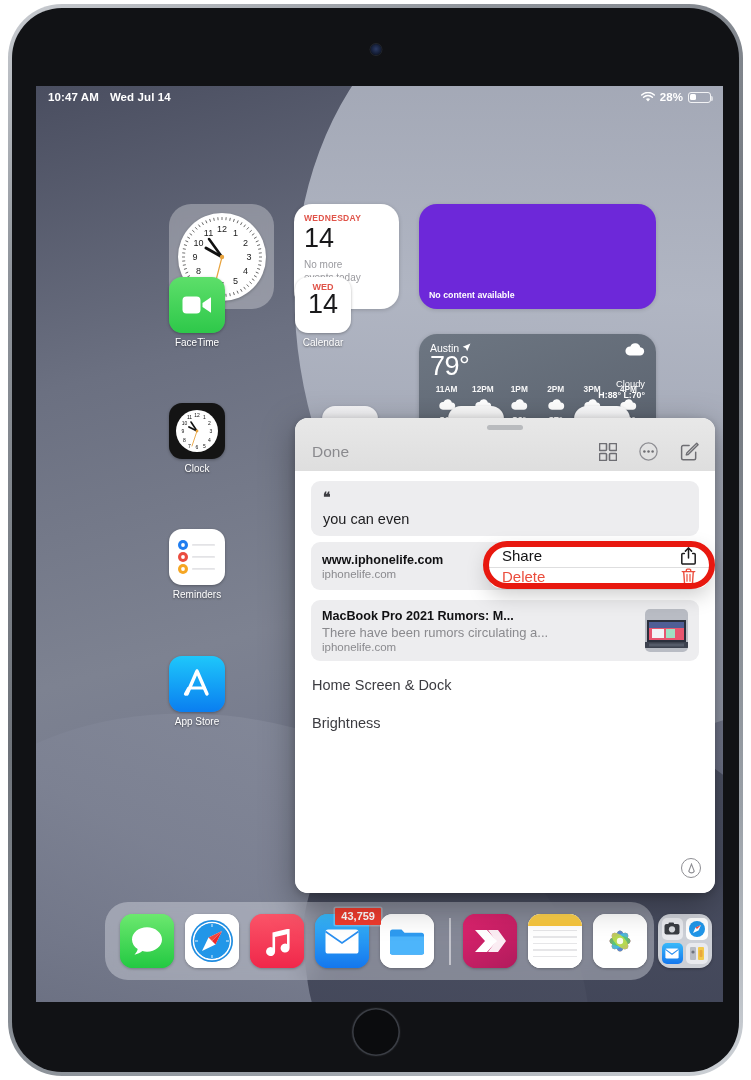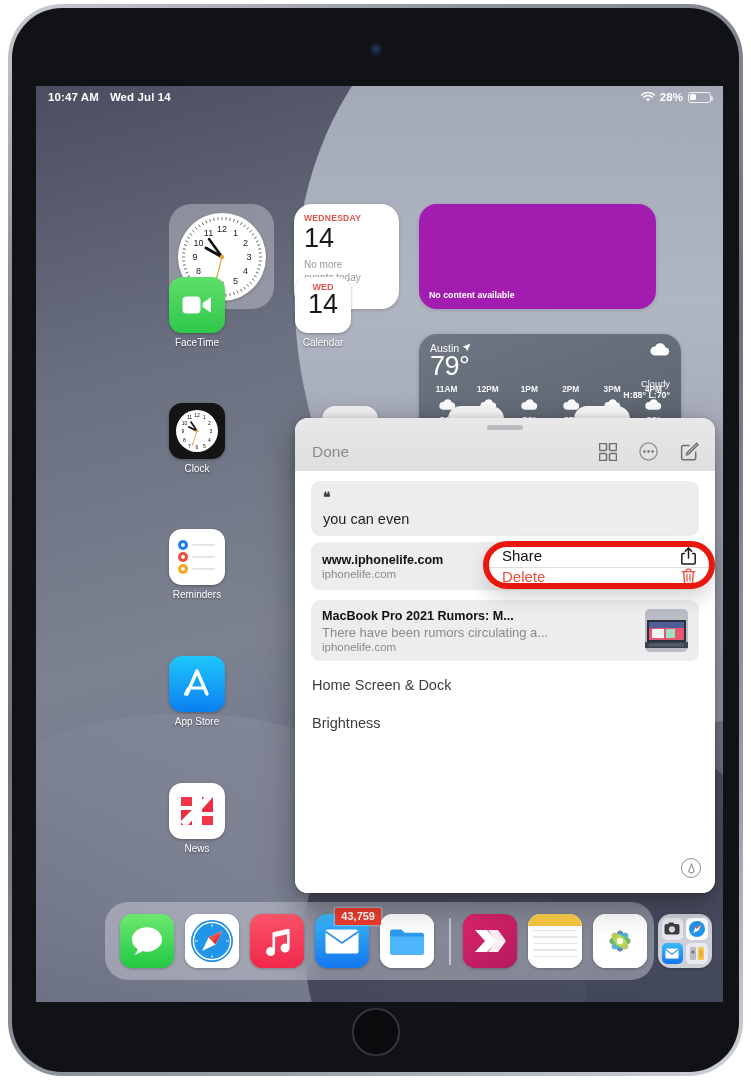--- a/index.html
+++ b/index.html
@@ -122,31 +122,31 @@
     background:#fff; padding:9px 10px;
     box-shadow:0 1px 4px rgba(0,0,0,.18);
   }
   .cal-dow { color:#e0544a; font-size:8.5px; font-weight:700; letter-spacing:.3px; }
   .cal-num { color:#18181a; font-size:27px; font-weight:400; line-height:1.05; margin-top:1px; }
   .cal-note { color:#9a9a9f; font-size:10px; line-height:1.25; margin-top:7px; }
 
   .w-empty {
     position:absolute; left:383px; top:96px;
     width:237px; height:105px; border-radius:18px;
-    background:#a21caf;
+    background:#6d28d9;
     box-shadow:0 1px 4px rgba(0,0,0,.14);
   }
   .w-empty span {
     position:absolute; left:10px; bottom:9px;
     color:#fff; font-size:8.8px; font-weight:600;
   }
 
   .w-weather {
     position:absolute; left:383px; top:226px;
-    width:262px; height:105px; border-radius:18px;
+    width:237px; height:105px; border-radius:18px;
     background:linear-gradient(160deg,#6d7682 0%, #5c6470 100%);
     padding:8px 11px; color:#fff;
     box-shadow:0 1px 4px rgba(0,0,0,.18);
   }
   .wx-city { font-size:10.5px; font-weight:500; display:flex; align-items:center; gap:3px; }
   .wx-temp { font-size:27px; font-weight:300; line-height:1; margin-top:-1px; letter-spacing:-.5px; }
   .wx-right { position:absolute; right:11px; top:8px; text-align:right; }
   .wx-cond { font-size:9.3px; font-weight:500; margin-top:19px; }
   .wx-hl { font-size:8.8px; font-weight:600; margin-top:1px; }
   .wx-hours { display:flex; justify-content:space-between; margin-top:4px; }
@@ -573,35 +573,20 @@
                 <circle cx="6" cy="17" r="1.9" fill="#fff"></circle>
               <rect x="15" y="16" width="23" height="1.8" rx=".9" fill="#e3e3e6"></rect>
               <circle cx="6" cy="29" r="5" fill="#f5a623"></circle>
                 <circle cx="6" cy="29" r="1.9" fill="#fff"></circle>
               <rect x="15" y="28" width="23" height="1.8" rx=".9" fill="#e3e3e6"></rect>
             </svg>
           </div>
           <div class="app-lbl">Reminders</div>
         </div>
 
-        <div class="app" style="left:123px; top:697px;">
-          <div class="app-ic ic-news">
-            <svg width="38" height="38" viewBox="0 0 38 38">
-              <path d="M3 5 h11 v9 h-11 z" fill="#f0374a"></path>
-              <path d="M24 24 h11 v9 h-11 z" fill="#f0374a"></path>
-              <path d="M3 18 h11 v15 h-11 z" fill="#ee2b43"></path>
-              <path d="M24 5 h11 v15 h-11 z" fill="#ee2b43"></path>
-              <path d="M6 33 L31 5 L35 5 L10 33 Z" fill="#fff"></path>
-              <path d="M3 30 L27 4 L33 4 L8 33 Z" fill="#f0374a" opacity="0"></path>
-              <path d="M8 6 L33 6 L8 32 Z" fill="none"></path>
-              <path d="M4 31.5 L30.5 4.5" stroke="#fff" stroke-width="5"></path>
-            </svg>
-          </div>
-          <div class="app-lbl">News</div>
-        </div>
       </div>
 
       <div class="partial" style="left:286px; top:320px; background:linear-gradient(180deg,#f5f5f7 0%, #e4e4e7 100%);">
         <div style="position:absolute;left:50%;top:18px;transform:translateX(-50%);width:0;height:0;
                     border-left:8px solid transparent;border-right:8px solid transparent;border-bottom:9px solid #e9922a;"></div>
       </div>
       <div class="partial" style="left:412px; top:320px; background:linear-gradient(180deg,#fafafa 0%, #ededf0 100%);">
         <div style="position:absolute;left:10px;top:14px;width:17px;height:17px;border-radius:50%;background:#f0a82a;"></div>
         <div style="position:absolute;left:22px;top:18px;width:16px;height:14px;border-radius:50%;background:#e8e23c;"></div>
         <div style="position:absolute;left:32px;top:16px;width:14px;height:14px;border-radius:50%;background:#4fc26b;"></div>

